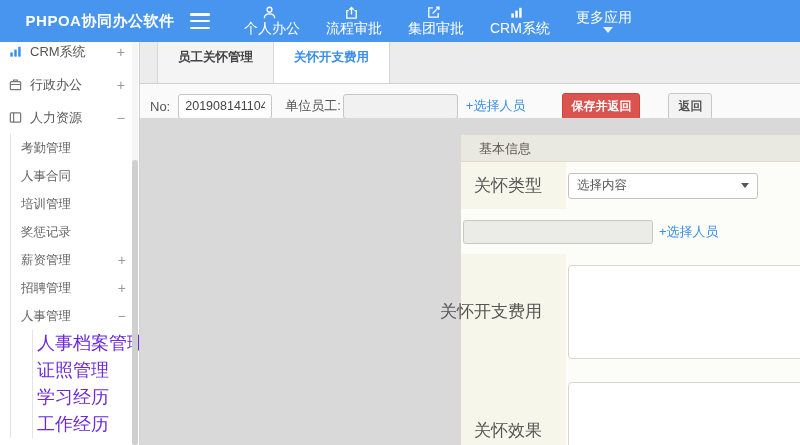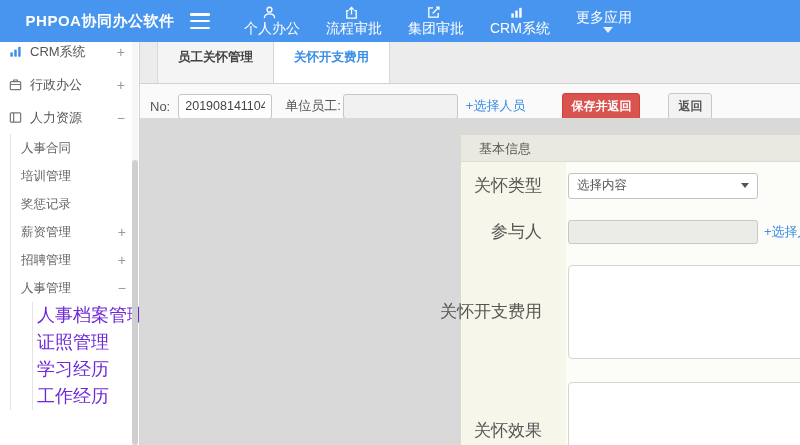--- a/index.html
+++ b/index.html
@@ -185,20 +185,21 @@
         <svg width="15" height="15" viewBox="0 0 16 16" fill="none" stroke="#777" stroke-width="1.3">
           <rect x="2.5" y="3" width="11" height="10" rx="1"></rect>
             <path d="M6 3v10"></path>
         </svg>
       </span>
       <span>人力资源</span>
       <span class="toggle">−</span>
     </div>
 
     <ul class="lv2">
+      <li class="lv2-item"><span>考勤管理</span></li>
       <li class="lv2-item"><span>人事合同</span></li>
       <li class="lv2-item"><span>培训管理</span></li>
       <li class="lv2-item"><span>奖惩记录</span></li>
       <li class="lv2-item"><span>薪资管理</span><span class="toggle">+</span></li>
       <li class="lv2-item"><span>招聘管理</span><span class="toggle">+</span></li>
       <li class="lv2-item"><span>人事管理</span><span class="toggle">−</span></li>
       <ul class="lv3">
         <li class="lv3-item"><span>人事档案管理</span></li>
         <li class="lv3-item"><span>证照管理</span></li>
         <li class="lv3-item"><span>学习经历</span></li>
@@ -236,21 +237,20 @@
         <div class="cell-label">关怀类型</div>
         <div class="cell-field">
           <div class="select">
             <span>选择内容</span>
             <span class="select-caret"></span>
           </div>
         </div>
       </div>
 
       <div class="form-row row-part">
-        <div class="cell-label">参与人</div>
         <div class="cell-field">
           <input class="fld-input" readonly="" value="" style="">
           <a class="link-blue fld-link">+选择人员</a>
         </div>
       </div>
 
       <div class="form-row row-expense">
         <div class="cell-label">关怀开支费用</div>
         <div class="cell-field">
           <textarea class="fld-textarea" style=""></textarea>

